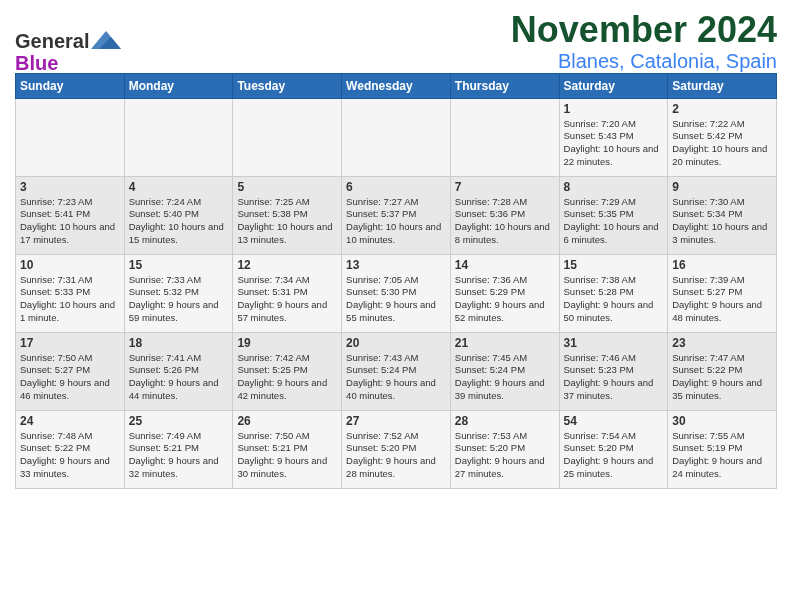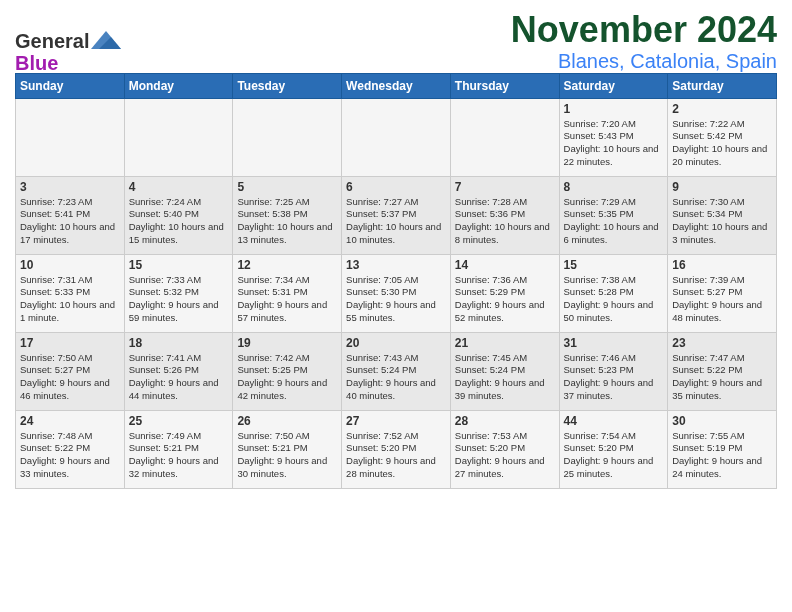--- a/index.html
+++ b/index.html
@@ -248,21 +248,21 @@
           </td>
           <td>
             <span class="day-num">27</span>
             <div class="day-info"><span>Sunrise: 7:52 AM</span><br><span>Sunset: 5:20 PM</span><br><span>Daylight: 9 hours and 28 minutes.</span></div>
           </td>
           <td>
             <span class="day-num">28</span>
             <div class="day-info"><span>Sunrise: 7:53 AM</span><br><span>Sunset: 5:20 PM</span><br><span>Daylight: 9 hours and 27 minutes.</span></div>
           </td>
           <td>
-            <span class="day-num">44</span>
+            <span class="day-num">54</span>
             <div class="day-info"><span>Sunrise: 7:54 AM</span><br><span>Sunset: 5:20 PM</span><br><span>Daylight: 9 hours and 25 minutes.</span></div>
           </td>
           <td>
             <span class="day-num">30</span>
             <div class="day-info"><span>Sunrise: 7:55 AM</span><br><span>Sunset: 5:19 PM</span><br><span>Daylight: 9 hours and 24 minutes.</span></div>
           </td>
         </tr>
       </tbody>
   </table>
 </div>

